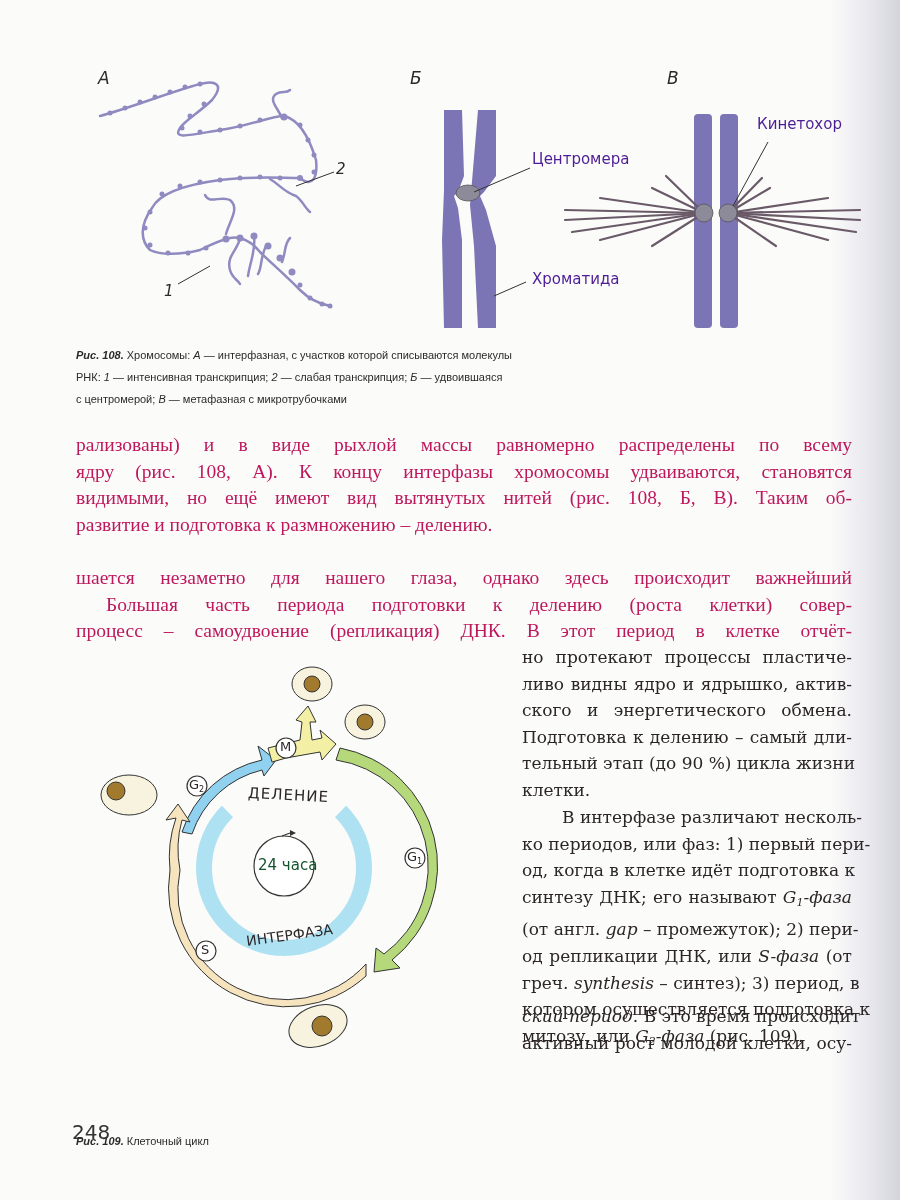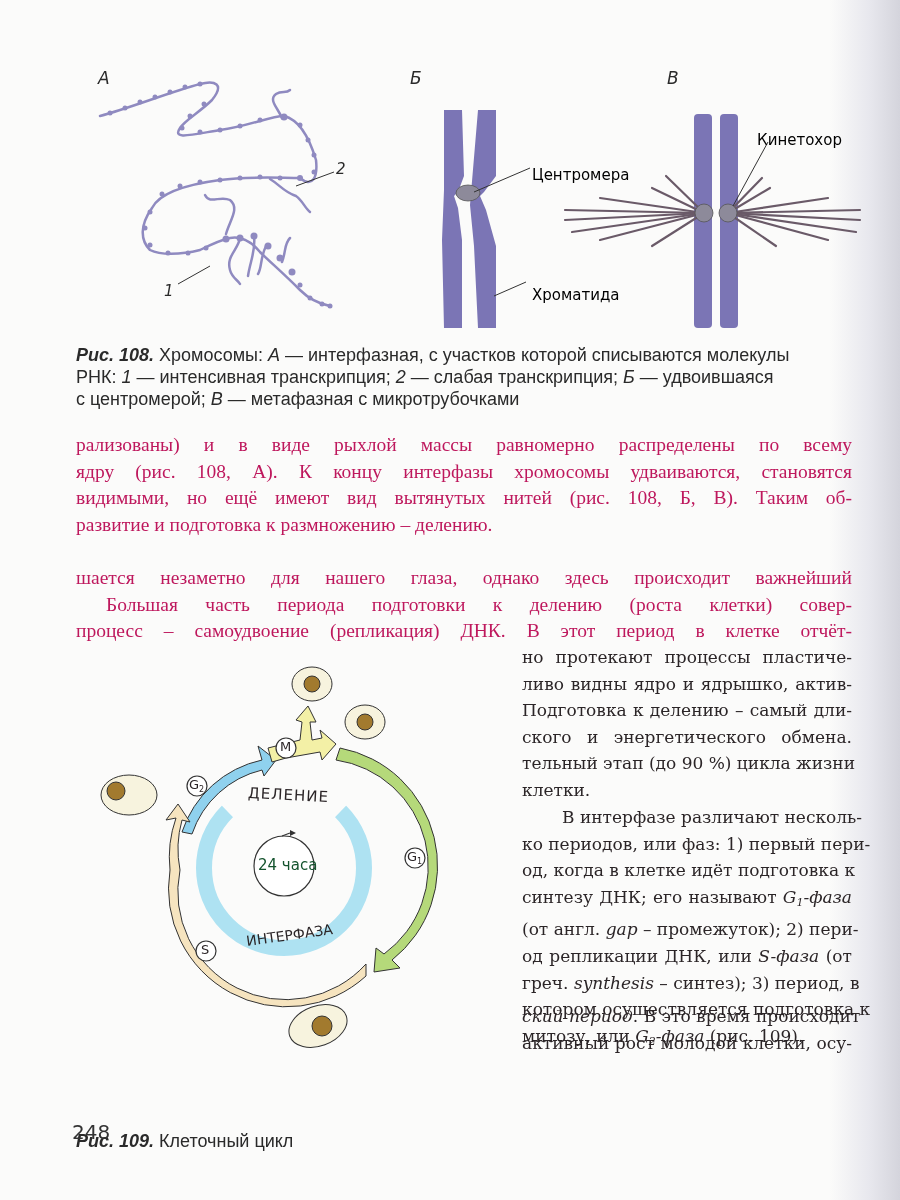--- a/index.html
+++ b/index.html
@@ -12,29 +12,29 @@
       position: absolute; right: 0; top: 0; width: 70px; height: 1200px;
       background: linear-gradient(to right, rgba(251,251,250,0) 0%, #e8e8ee 55%, #d4d4dc 100%);
       pointer-events: none;
     }
     .fig-label {
       position: absolute; font-family: "DejaVu Sans", sans-serif;
       font-style: italic; font-size: 17px; color: #2a2a2a;
     }
     .callout {
       position: absolute; font-family: "DejaVu Sans", sans-serif;
-      font-size: 15px; color: #000000; margin-top: 16px;
+      font-size: 15px; color: #4c1d95;
     }
     .num-label {
       position: absolute; font-family: "DejaVu Sans", sans-serif;
       font-style: italic; font-size: 15px; color: #2a2a2a;
     }
     .caption {
       position: absolute; left: 76px;
-      font-family: "Liberation Sans", sans-serif; font-size: 18px; line-height: 22px;
+      font-family: "Liberation Sans", sans-serif; font-size: 11px; line-height: 22px;
       color: #2a2a2a;
     }
     .caption b { font-style: italic; font-weight: bold; }
     .caption i { font-style: italic; }
     .body-text {
       position: absolute;
       font-family: "Liberation Serif", serif; font-size: 19.5px; line-height: 26.5px;
       color: #be185d; text-align: justify;
     }
     .line { display: block; text-align: justify; text-align-last: justify; white-space: nowrap; }
@@ -186,22 +186,22 @@
 
 <div class="body-text" style="left:76px;top:565px;width:776px;">
   <span class="line">шается незаметно для нашего глаза, однако здесь происходит важнейший</span>
   <span class="line" style="padding-left:30px;">Большая часть периода подготовки к делению (роста клетки) совер-</span>
   <span class="line">процесс – самоудвоение (репликация) ДНК. В этот период в клетке отчёт-</span>
 </div>
 
 <div class="col-text" style="top:644px;">
   <span class="line">но протекают процессы пластиче-</span>
   <span class="line">ливо видны ядро и ядрышко, актив-</span>
+  <span class="line">ского и энергетического обмена.</span>
   <span class="line">Подготовка к делению – самый дли-</span>
-  <span class="line">ского и энергетического обмена.</span>
   <span class="line">тельный этап (до 90 %) цикла жизни</span>
   <span class="line last">клетки.</span>
 </div>
 
 <div class="col-text" style="top:804px;">
   <span class="line" style="padding-left:40px;">В интерфазе различают несколь-</span>
   <span class="line">ко периодов, или фаз: 1) первый пери-</span>
   <span class="line">од, когда в клетке идёт подготовка к</span>
   <span class="line"><span>синтезу ДНК; его называют </span><i><span>G</span><sub>1</sub><span>-фаза</span></i></span>
   <span class="line"><span>(от англ. </span><i>gap</i><span> – промежуток); 2) пери-</span></span>

